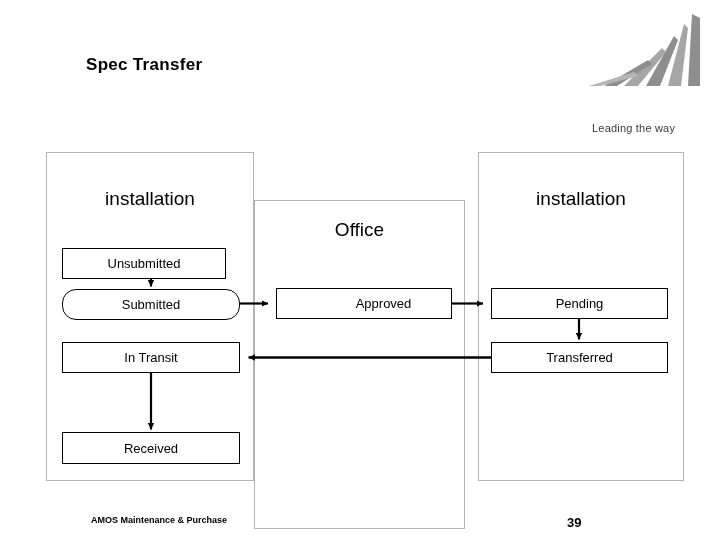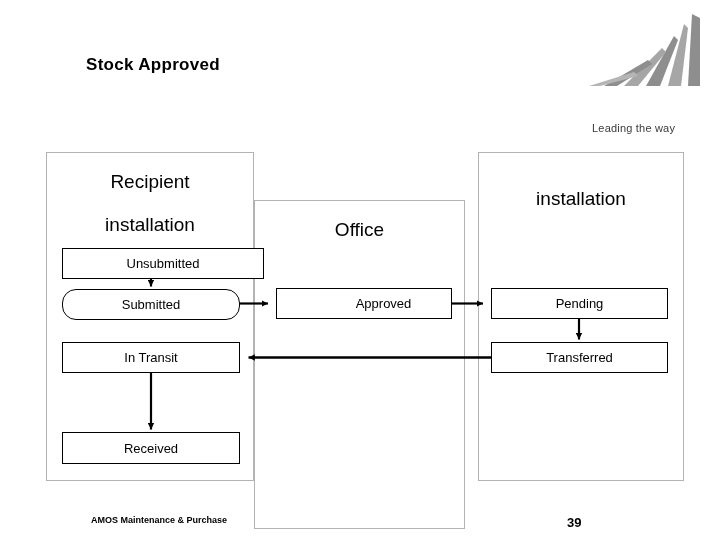--- a/index.html
+++ b/index.html
@@ -101,21 +101,21 @@
     background: #ffffff;
     box-sizing: border-box;
     text-align: center;
     font-size: 13px;
     color: #000000;
     display: flex;
     align-items: center;
     justify-content: center;
     white-space: nowrap;
   }
-  #node-unsubmitted { left: 62px;  top: 248px; width: 202px; height: 31px; }
+  #node-unsubmitted { left: 62px;  top: 248px; width: 164px; height: 31px; }
   #node-submitted   { left: 62px;  top: 289px; width: 178px; height: 31px; border-radius: 14px; }
   #node-intransit   { left: 62px;  top: 342px; width: 178px; height: 31px; }
   #node-received    { left: 62px;  top: 432px; width: 178px; height: 32px; }
   #node-approved    { left: 276px; top: 288px; width: 176px; height: 31px; padding-left: 39px; }
   #node-pending     { left: 491px; top: 288px; width: 177px; height: 31px; }
   #node-transferred { left: 491px; top: 342px; width: 177px; height: 31px; }
 
   
   #connectors {
     position: absolute;
@@ -139,37 +139,36 @@
     left: 567px;
     top: 515px;
     font-size: 13px;
     font-weight: bold;
     color: #000000;
   }
 </style>
 </head>
 <body>
 
-<div id="slide-title">Stock Approved</div>
+<div id="slide-title">Spec Transfer</div>
 
 <div id="logo">
   <svg id="logo-rays" viewBox="0 0 118 80">
     <polygon points="104,0 112,4 112,72 100,72" fill="#8e8e8e"></polygon>
     <polygon points="96,10 100,14 93,72 80,72" fill="#a6a6a6"></polygon>
     <polygon points="86,22 90,26 72,72 58,72" fill="#8e8e8e"></polygon>
     <polygon points="74,34 78,38 50,72 36,72" fill="#a6a6a6"></polygon>
     <polygon points="60,46 64,50 29,72 16,72" fill="#8e8e8e"></polygon>
     <polygon points="46,58 50,62 12,72 1,72" fill="#b5b5b5"></polygon>
   </svg>
   <div id="logo-tagline">Leading the way</div>
 </div>
 
 <div class="lane" id="lane-0">
   <div class="lane-head">
-    <span>Recipient</span>
     <span class="l2">installation</span>
   </div>
 </div>
 
 <div class="lane" id="lane-1">
   <div class="lane-head">
     <span>Office</span>
     <span class="l2"></span>
   </div>
 </div>

